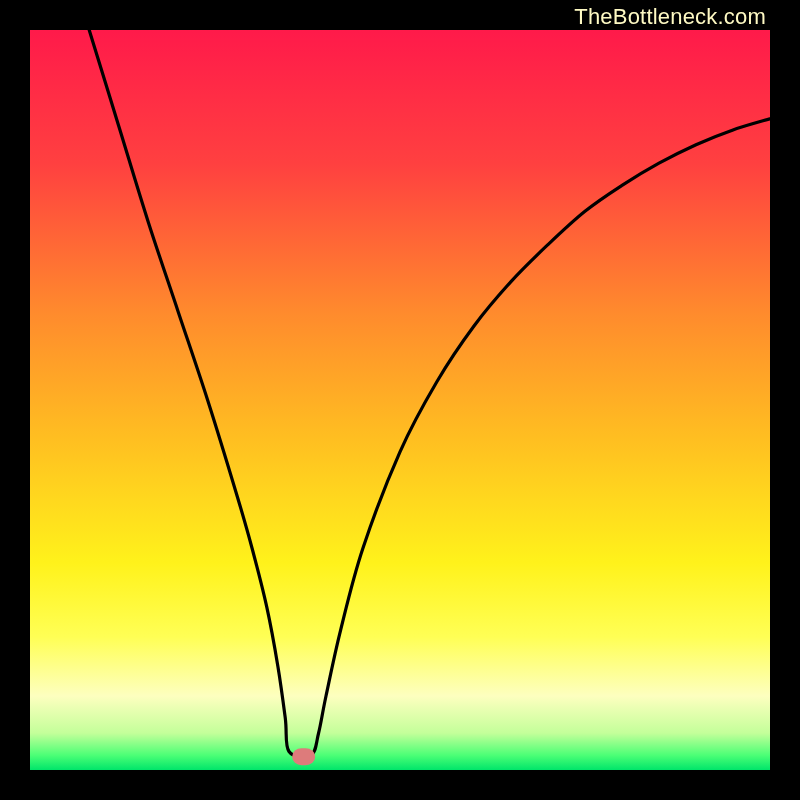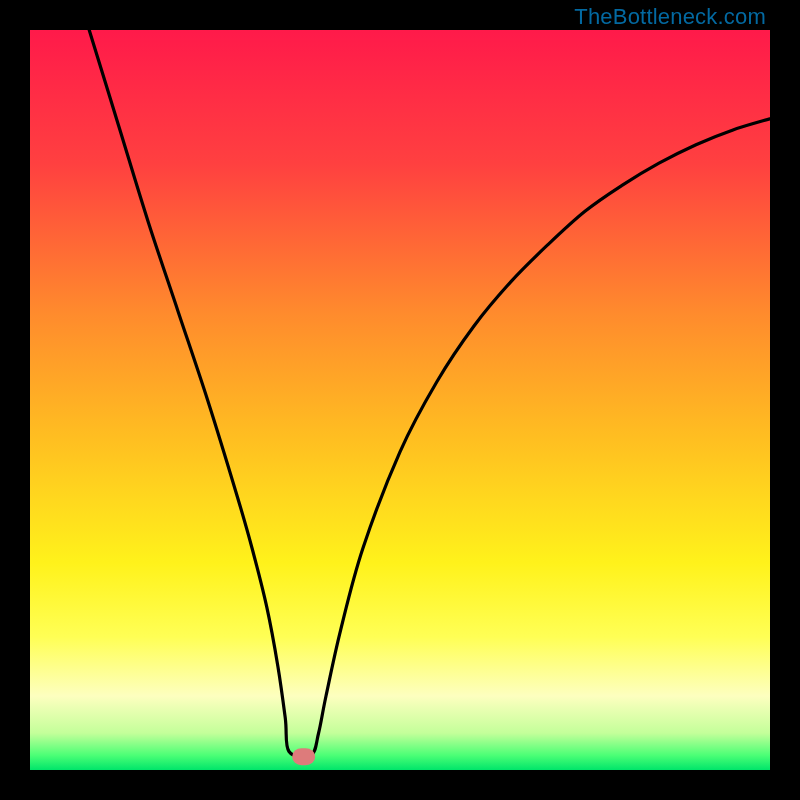--- a/index.html
+++ b/index.html
@@ -26,21 +26,21 @@
     overflow: hidden;
   }
   .gradient-bg {
     position: absolute;
     inset: 0;
   }
   .watermark {
     position: absolute;
     top: 4px;
     right: 34px;
-    color: #0369a1;
+    color: #fef9c3;
     font-size: 22px;
     font-weight: 500;
     letter-spacing: 0.2px;
   }
   .marker {
     position: absolute;
     background: #dd7b7b;
     border-radius: 50% / 60%;
     transform: translate(-50%, -50%);
   }

